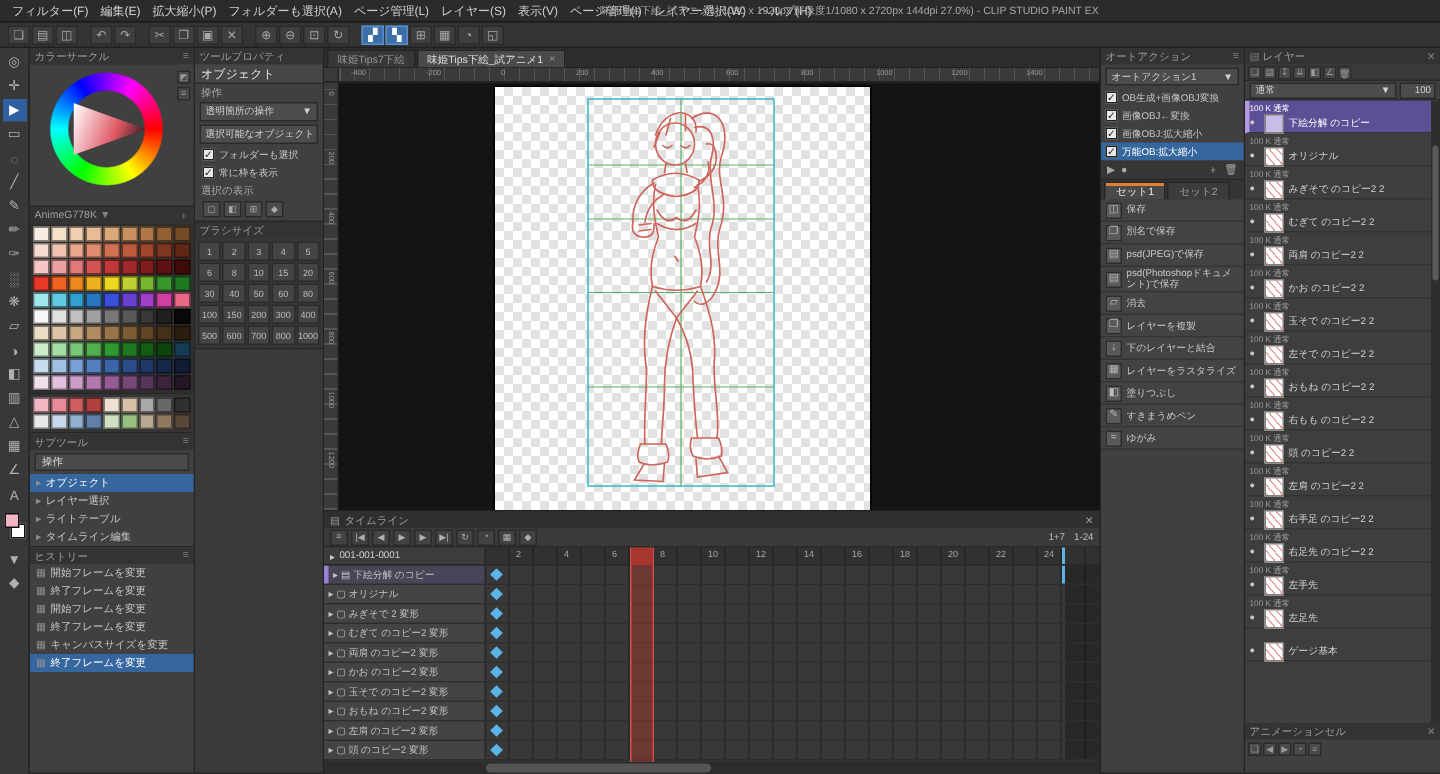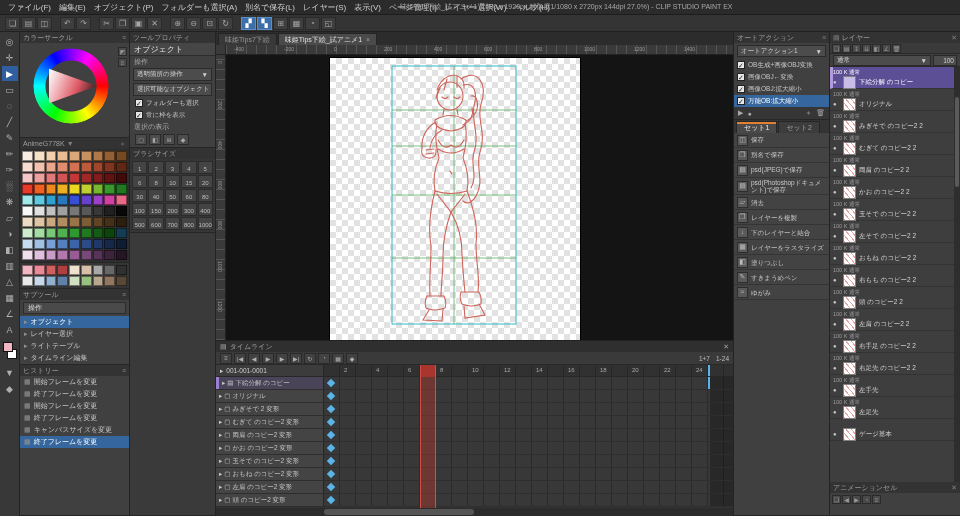--- a/index.html
+++ b/index.html
@@ -148,25 +148,25 @@
   .animcell{height:34px;}
   .ac-row{display:flex;gap:1px;padding:2px;}
 </style>
 </head>
 <body>
 
 <div class="app">
 
   <div class="menubar">
     <div style="display:flex">
-        <div class="menu">ファイル(F)</div>
+        <div class="menu">フィルター(F)</div>
         <div class="menu">編集(E)</div>
-        <div class="menu">オブジェクト(P)</div>
+        <div class="menu">拡大縮小(P)</div>
         <div class="menu">フォルダーも選択(A)</div>
-        <div class="menu">別名で保存(L)</div>
+        <div class="menu">ページ管理(L)</div>
         <div class="menu">レイヤー(S)</div>
         <div class="menu">表示(V)</div>
         <div class="menu">ページ管理(I)</div>
         <div class="menu">レイヤー選択(W)</div>
         <div class="menu">ヘルプ(H)</div>
       </div>
     <div class="win-title">味姫Tips下絵_試アニメ1 (1080 x 1920px 解像度1/1080 x 2720px 144dpi 27.0%) - CLIP STUDIO PAINT EX</div>
   </div>
 
   <div class="toolbar">

